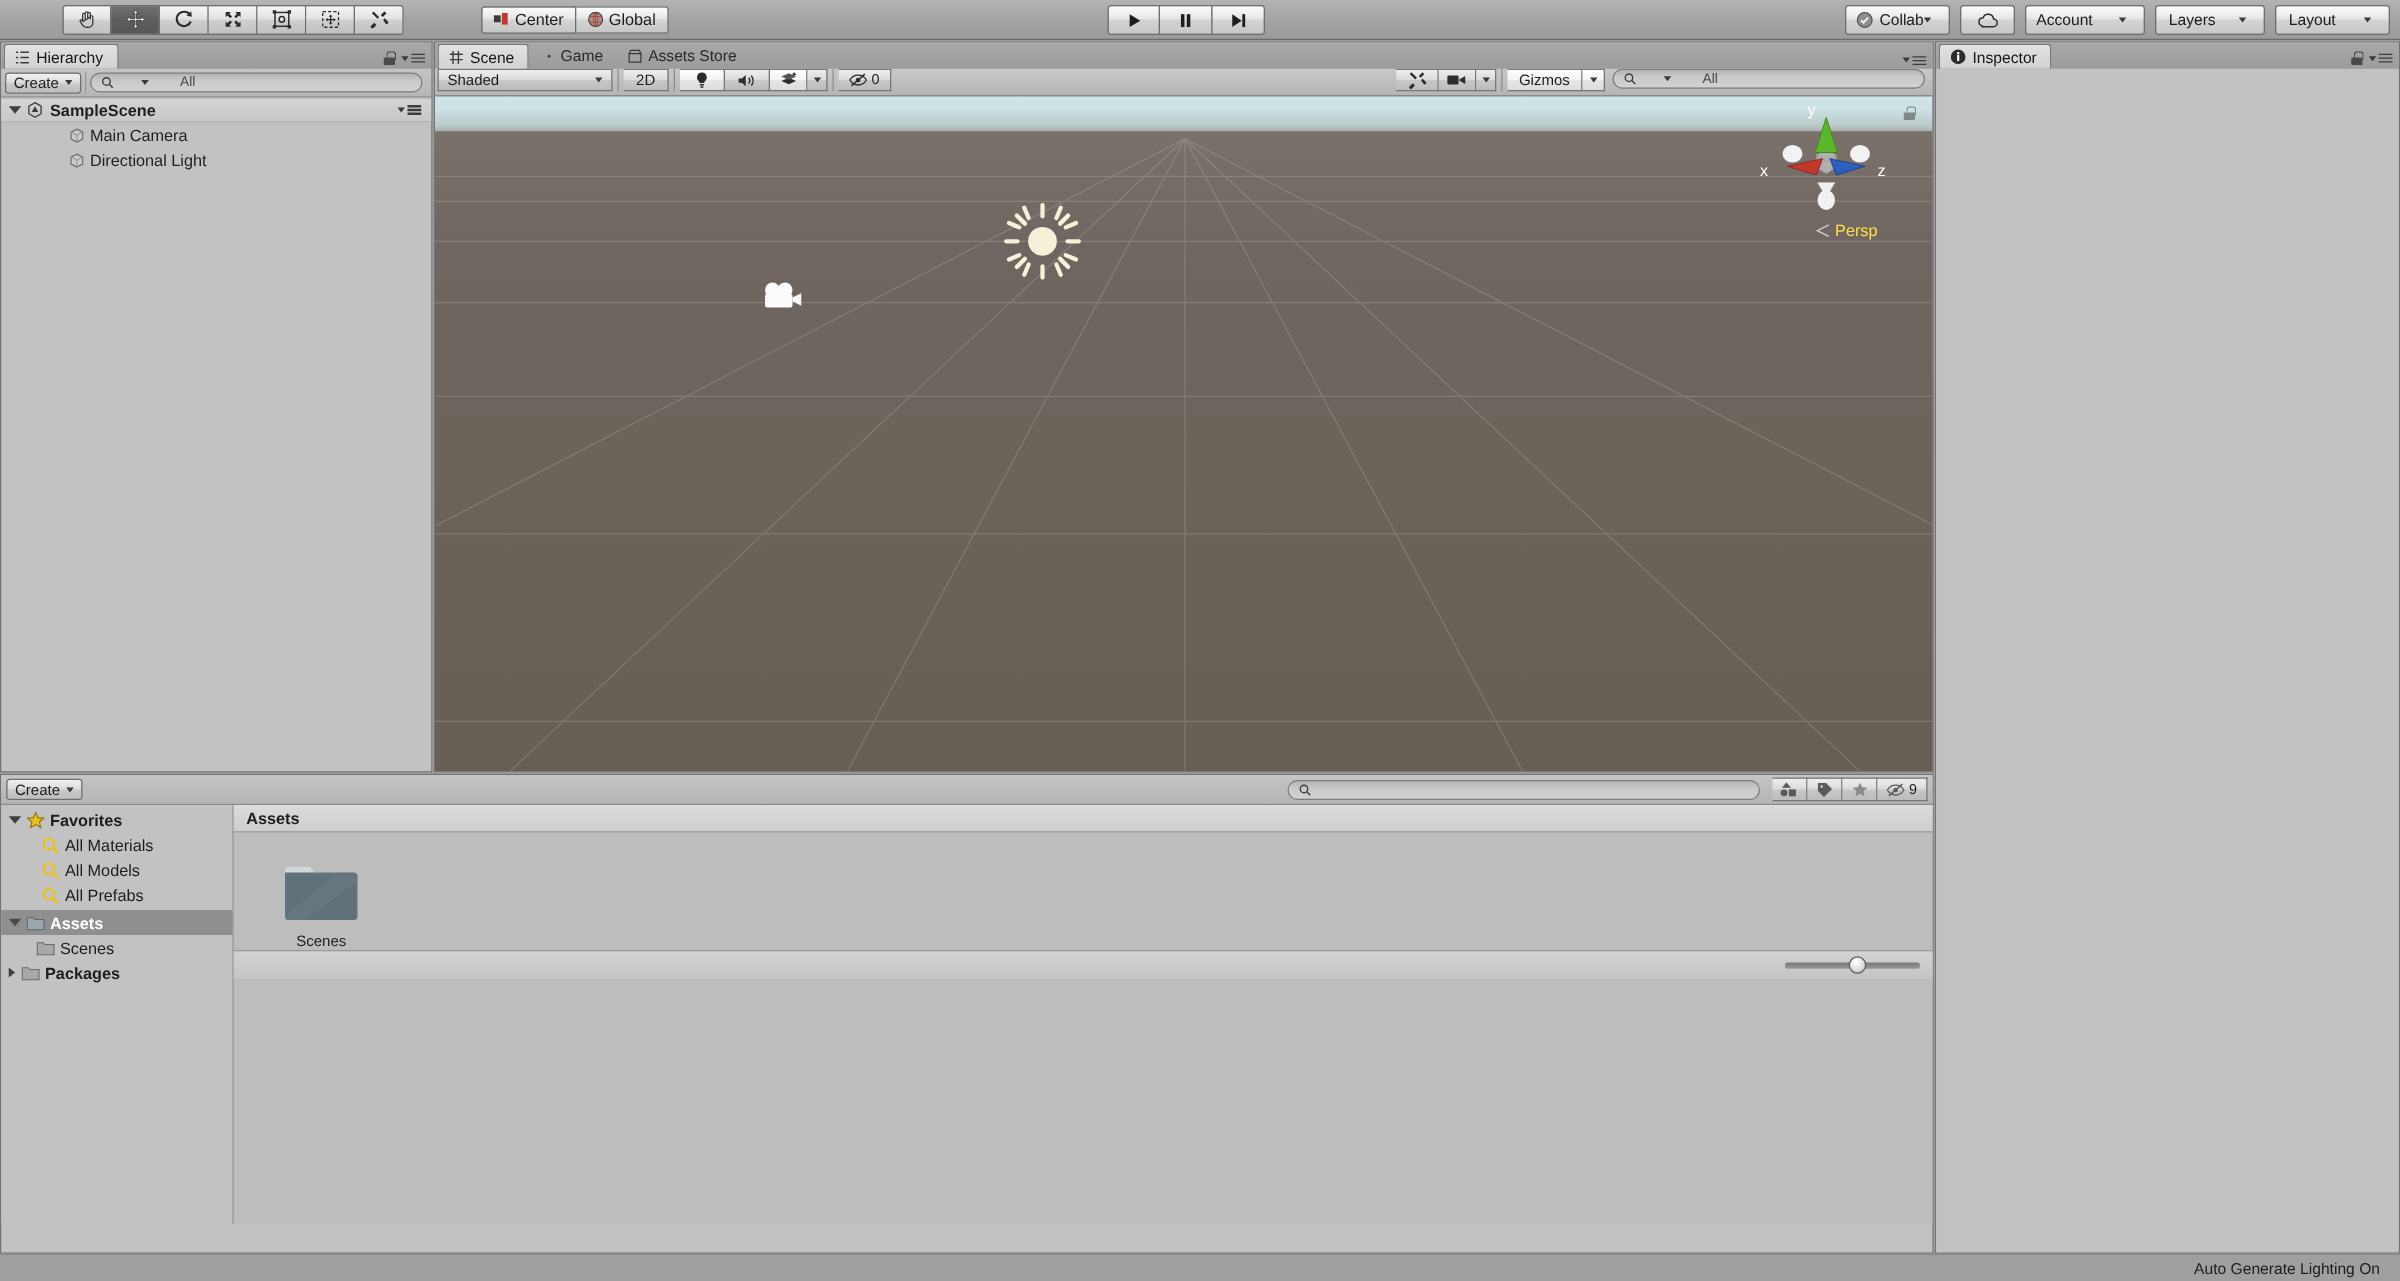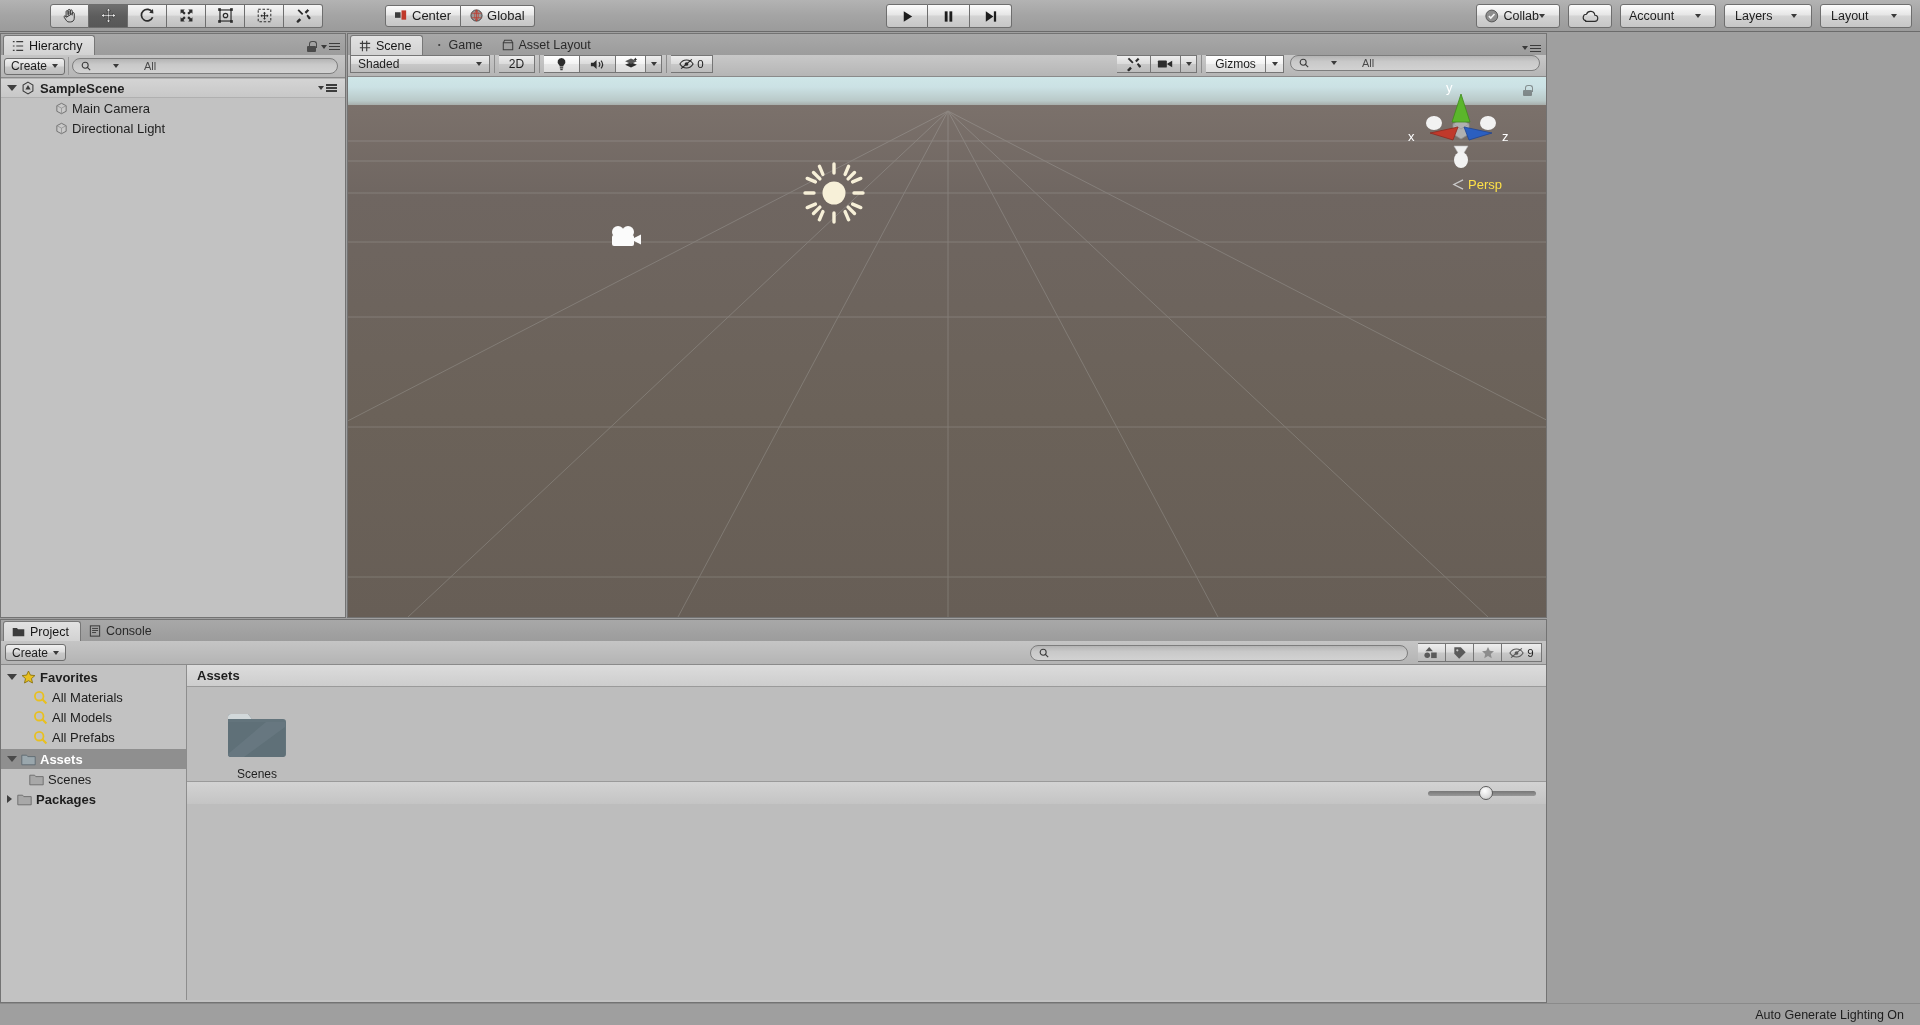--- a/index.html
+++ b/index.html
@@ -341,21 +341,21 @@
             <path d="M7 1a6 6 0 1 0 0 12 6 6 0 0 1 0-12z" fill="#3c3c3c"></path>
             <circle cx="9.6" cy="7" r="1.3" fill="#3c3c3c"></circle>
           </svg>
         <span>Game</span>
       </div>
       <div class="tab">
         <svg width="12" height="12" viewBox="0 0 14 14">
             <path d="M1.5 4.5h11v8h-11z" fill="none" stroke="#3c3c3c" stroke-width="1.2"></path>
             <path d="M1.5 4.5L3 1.5h8l1.5 3" fill="none" stroke="#3c3c3c" stroke-width="1.2"></path>
           </svg>
-        <span>Asset Layout</span>
+        <span>Assets Store</span>
       </div>
       <div class="tabtools">
         <span class="menuicon">
           <span class="caret" style="margin-left:0"></span>
           <span class="bars">
               <i></i>
               <i></i>
               <i></i>
             </span>
         </span>
@@ -521,37 +521,46 @@
         <svg width="12" height="11" viewBox="0 0 13 12">
             <path d="M12 1L2 6l10 5" fill="none" stroke="#c9c9c9" stroke-width="1.4"></path>
           </svg>
         <span>Persp</span>
       </div>
 
       <span class="lockicon" style="position:absolute;right:14px;top:8px;opacity:.55"></span>
     </div>
   </div>
 
-
-  <div class="panel" id="project">
+  <div class="panel" id="inspector">
     <div class="tabbar">
       <div class="tab active" style="margin-left:2px">
-        <svg width="13" height="11" viewBox="0 0 14 12">
-            <path d="M.7 2.2h4.6l1.2 1.4h6.8v7.6H.7z" fill="#3c3c3c"></path>
-          </svg>
-        <span>Project</span>
-      </div>
-      <div class="tab">
-        <svg width="12" height="12" viewBox="0 0 14 14">
-            <rect x="1.6" y="1" width="10.8" height="12" fill="none" stroke="#3c3c3c" stroke-width="1.2"></rect>
-            <path d="M3.6 4h7M3.6 6.4h7M3.6 8.8h4.6" stroke="#3c3c3c" stroke-width="1.1"></path>
-          </svg>
-        <span>Console</span>
-      </div>
-    </div>
+        <svg width="13" height="13" viewBox="0 0 14 14">
+            <circle cx="7" cy="7" r="6.3" fill="#2c2c2c"></circle>
+            <rect x="6.1" y="5.4" width="1.9" height="5.2" fill="#fff"></rect>
+            <rect x="6.1" y="2.9" width="1.9" height="1.9" fill="#fff"></rect>
+          </svg>
+        <span>Inspector</span>
+      </div>
+      <div class="tabtools">
+        <span class="lockicon"></span>
+        <span class="menuicon">
+          <span class="caret" style="margin-left:0"></span>
+          <span class="bars">
+              <i></i>
+              <i></i>
+              <i></i>
+            </span>
+        </span>
+      </div>
+    </div>
+    <div style="height:946px;background:#c2c2c2"></div>
+  </div>
+
+  <div class="panel" id="project">
 
     <div class="prtool">
       <div class="createbtn">
         <span>Create</span>
         <span class="caret"></span>
       </div>
       <div style="flex:1"></div>
       <div class="search" style="width:378px;margin-right:10px">
         <svg width="10" height="10" viewBox="0 0 12 12">
             <circle cx="5" cy="5" r="3.6" fill="none" stroke="#3c3c3c" stroke-width="1.3"></circle>

